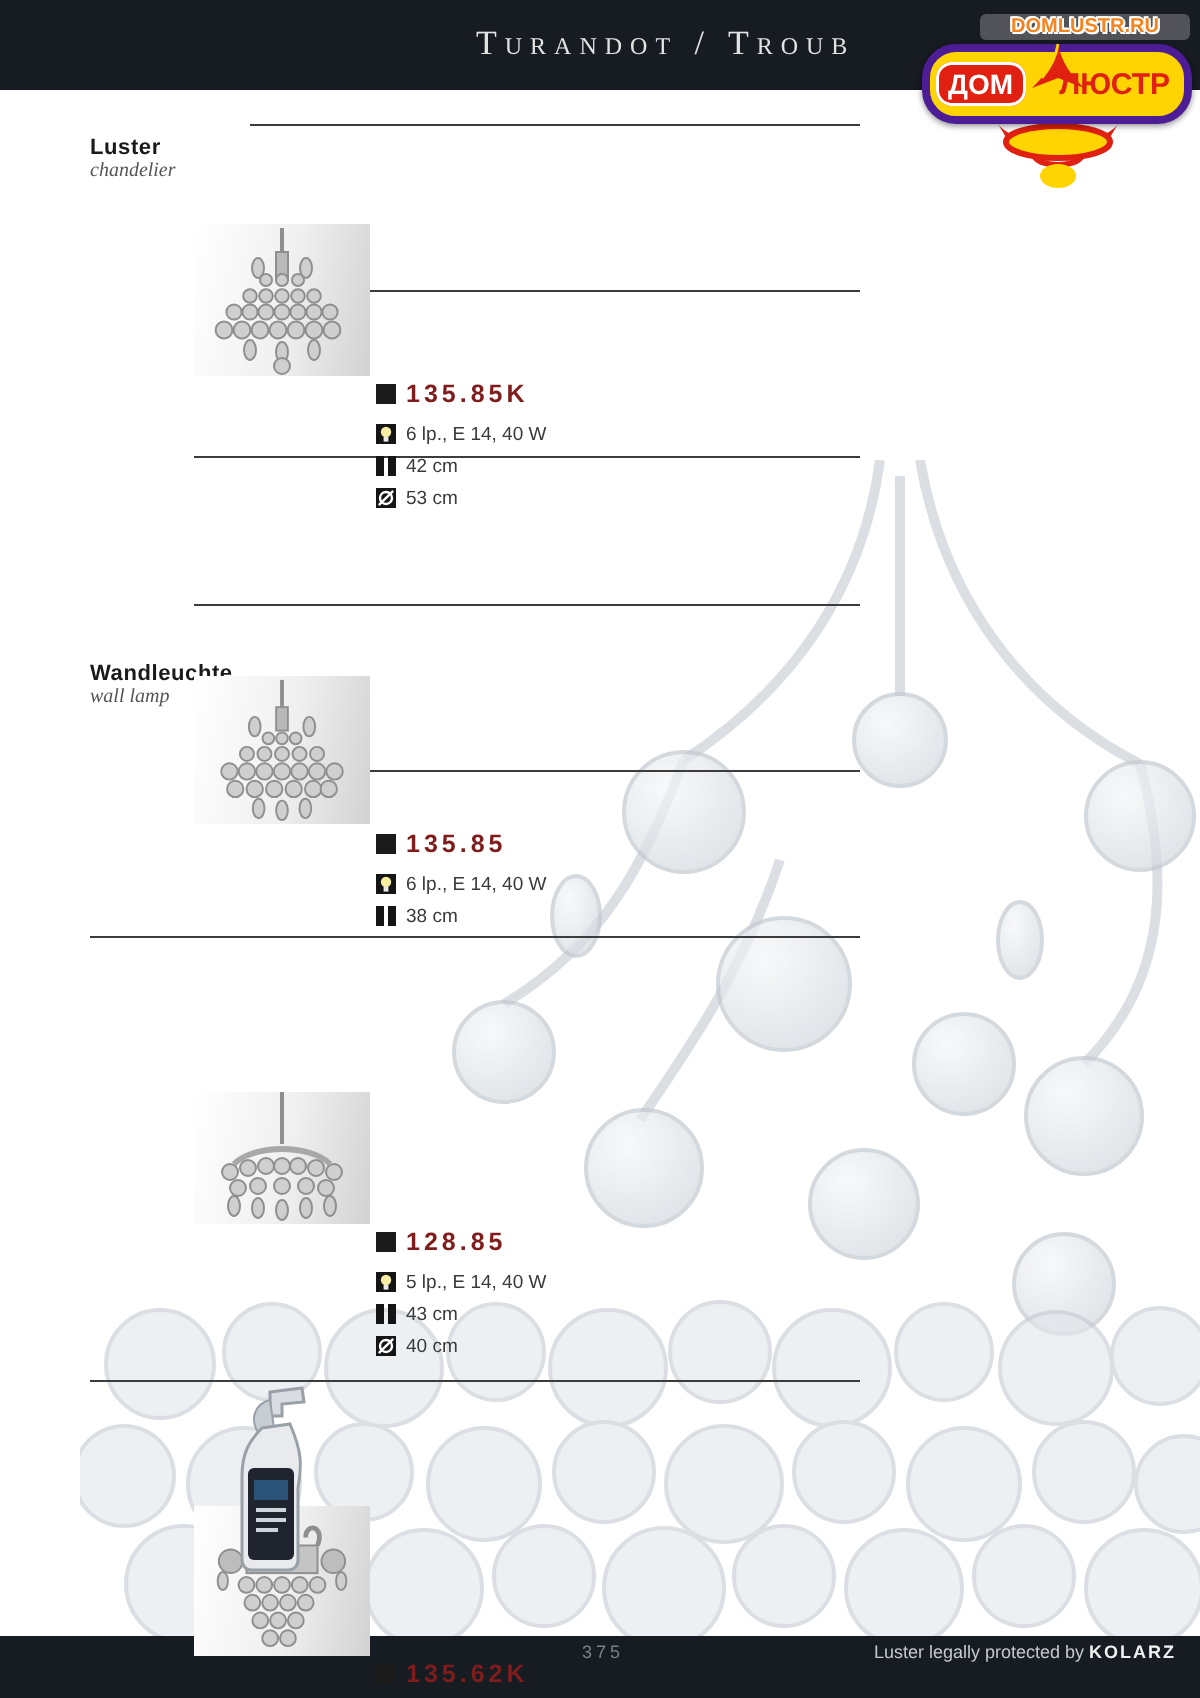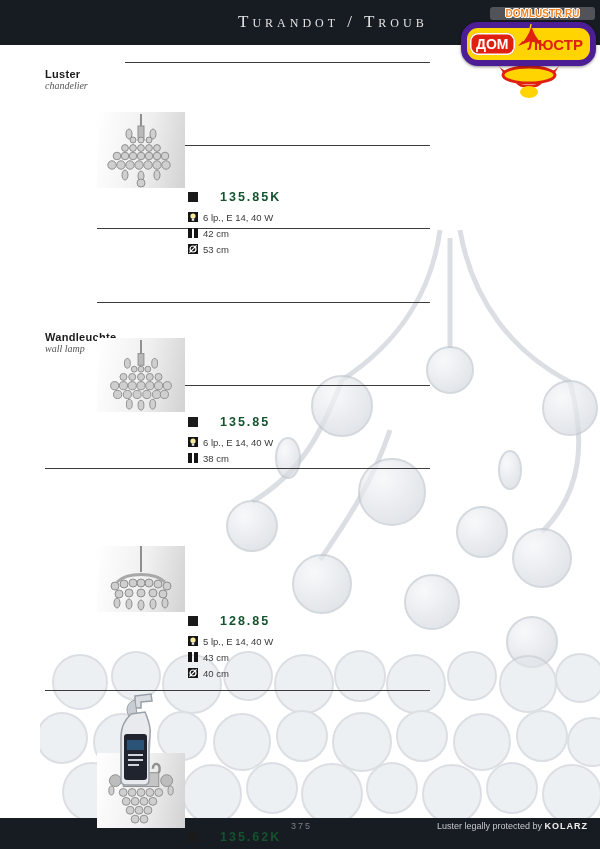--- a/index.html
+++ b/index.html
@@ -14,40 +14,40 @@
       font-size:17px;letter-spacing:4px;white-space:nowrap;}
   .page-num{position:absolute;top:821px;left:291px;color:#7b8088;font-size:9px;letter-spacing:2px;}
   .footer-note{position:absolute;top:821px;right:12px;color:#c6c9cf;font-size:9px;}
   .footer-note b{color:#f0f0f0;letter-spacing:1px;}
   
   .logo{position:absolute;top:3px;left:461px;width:135px;z-index:20;text-align:center;}
   .logo-domain{display:inline-block;font-size:10px;font-weight:bold;color:#f5831f;
       background:rgba(190,190,190,.35);border-radius:3px;padding:1px 16px;margin-left:28px;
       text-shadow:-1px 0 #fff,1px 0 #fff,0 -1px #fff,0 1px #fff,1px 1px #fff,-1px -1px #fff;}
   .logo-pill{position:relative;margin-top:1px;height:32px;border-radius:17px;background:#ffd400;
-      border:6px solid #4c1d95;box-shadow:0 1px 3px rgba(0,0,0,.45);
+      border:4px solid #4c1d95;box-shadow:0 1px 3px rgba(0,0,0,.45);
       display:flex;align-items:center;}
   .logo-dom{background:#e02010;color:#fff;font-weight:bold;font-size:14px;line-height:14px;
       padding:4px 6px;border-radius:8px;margin-left:3px;box-shadow:0 0 0 1.5px #fff inset;}
   .logo-lustr{color:#e02010;font-weight:bold;font-size:15px;margin-left:auto;margin-right:7px;}
   .logo-mid{position:absolute;left:49px;top:-6px;}
   .logo-under{margin-top:-2px;}
   
   .hline{position:absolute;height:1px;background:#3c3c3c;}
   
   .slabel{position:absolute;left:45px;width:55px;}
   .slabel .de{font-size:11px;font-weight:bold;color:#1a1a1a;letter-spacing:.3px;}
   .slabel .en{font-size:10px;color:#555;font-family:"Liberation Serif",serif;font-style:italic;}
   
   .pimg{position:absolute;left:97px;width:88px;background:linear-gradient(100deg,#ffffff 0%,#efefef 55%,#d2d2d2 100%);
       display:flex;align-items:center;justify-content:center;}
   
   .pspecs{position:absolute;left:188px;width:130px;}
-  .code{display:flex;align-items:center;gap:22px;font-size:12.5px;font-weight:bold;
-      letter-spacing:2px;color:#14532d;margin-bottom:5px;}
+  .code{display:flex;align-items:center;gap:5px;font-size:12.5px;font-weight:bold;
+      letter-spacing:2px;color:#7f1d1d;margin-bottom:5px;}
   .spec{display:flex;align-items:center;gap:5px;height:16px;font-size:9.5px;color:#3a3a3a;}
   .sq{display:inline-block;width:10px;height:10px;background:#1a1a1a;flex:0 0 10px;}
   .icn{display:inline-flex;width:10px;height:10px;flex:0 0 10px;}
   .watermark{position:absolute;left:40px;top:230px;z-index:0;}
   .z{position:relative;z-index:2;}
   .abs{position:absolute;}
 </style>
 </head>
 <body>
 

